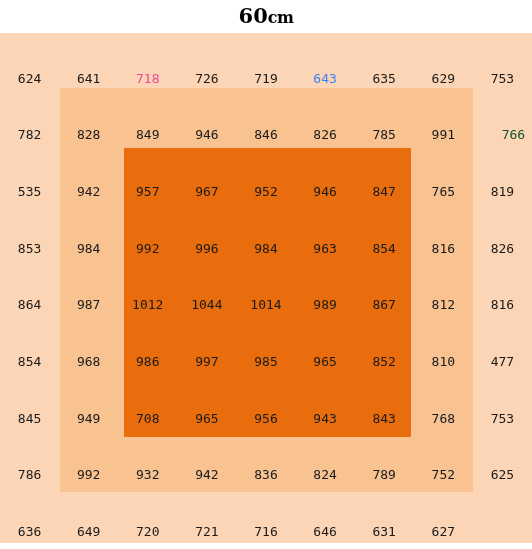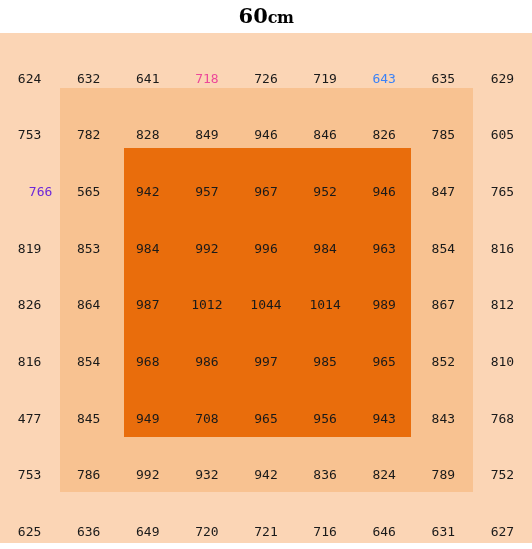--- a/index.html
+++ b/index.html
@@ -92,39 +92,38 @@
 <div id="figure" style="background: rgb(255, 255, 255); padding-left: 40px;">
 
   <div id="title"><span>60</span><span class="unit">cm</span></div>
 
   <div class="zone" id="zone-outer" style="background: rgb(251, 213, 181);"></div>
   <div class="zone" id="zone-middle" style="background: rgb(248, 194, 145);"></div>
   <div class="zone" id="zone-inner" style="background: rgb(233, 109, 12);"></div>
 
   <div id="grid">
       <div class="cell" style="color: rgb(26, 26, 26);">624</div>
-      <div class="cell" style="color: rgb(26, 26, 26);">632</div>
       <div class="cell" style="color: rgb(26, 26, 26);">641</div>
       <div class="cell" style="color: #ec4899;">718</div>
       <div class="cell" style="color: rgb(26, 26, 26);">726</div>
       <div class="cell" style="color: rgb(26, 26, 26);">719</div>
       <div class="cell" style="color: #3b82f6;">643</div>
       <div class="cell" style="color: rgb(26, 26, 26);">635</div>
       <div class="cell" style="color: rgb(26, 26, 26);">629</div>
       <div class="cell" style="color: rgb(26, 26, 26);">753</div>
       <div class="cell" style="color: rgb(26, 26, 26);">782</div>
       <div class="cell" style="color: rgb(26, 26, 26);">828</div>
       <div class="cell" style="color: rgb(26, 26, 26);">849</div>
       <div class="cell" style="color: rgb(26, 26, 26);">946</div>
       <div class="cell" style="color: rgb(26, 26, 26);">846</div>
       <div class="cell" style="color: rgb(26, 26, 26);">826</div>
       <div class="cell" style="color: rgb(26, 26, 26);">785</div>
-      <div class="cell" style="color: rgb(26, 26, 26);">605</div>
-      <div class="cell" style="color: #6d28d9; margin-left: 22px;">766</div>
-      <div class="cell" style="color: rgb(26, 26, 26);">565</div>
+      <div class="cell" style="color: rgb(26, 26, 26);">991</div>
+      <div class="cell" style="color: #14532d; margin-left: 22px;">766</div>
+      <div class="cell" style="color: rgb(26, 26, 26);">535</div>
       <div class="cell" style="color: rgb(26, 26, 26);">942</div>
       <div class="cell" style="color: rgb(26, 26, 26);">957</div>
       <div class="cell" style="color: rgb(26, 26, 26);">967</div>
       <div class="cell" style="color: rgb(26, 26, 26);">952</div>
       <div class="cell" style="color: rgb(26, 26, 26);">946</div>
       <div class="cell" style="color: rgb(26, 26, 26);">847</div>
       <div class="cell" style="color: rgb(26, 26, 26);">765</div>
       <div class="cell" style="color: rgb(26, 26, 26);">819</div>
       <div class="cell" style="color: rgb(26, 26, 26);">853</div>
       <div class="cell" style="color: rgb(26, 26, 26);">984</div>

